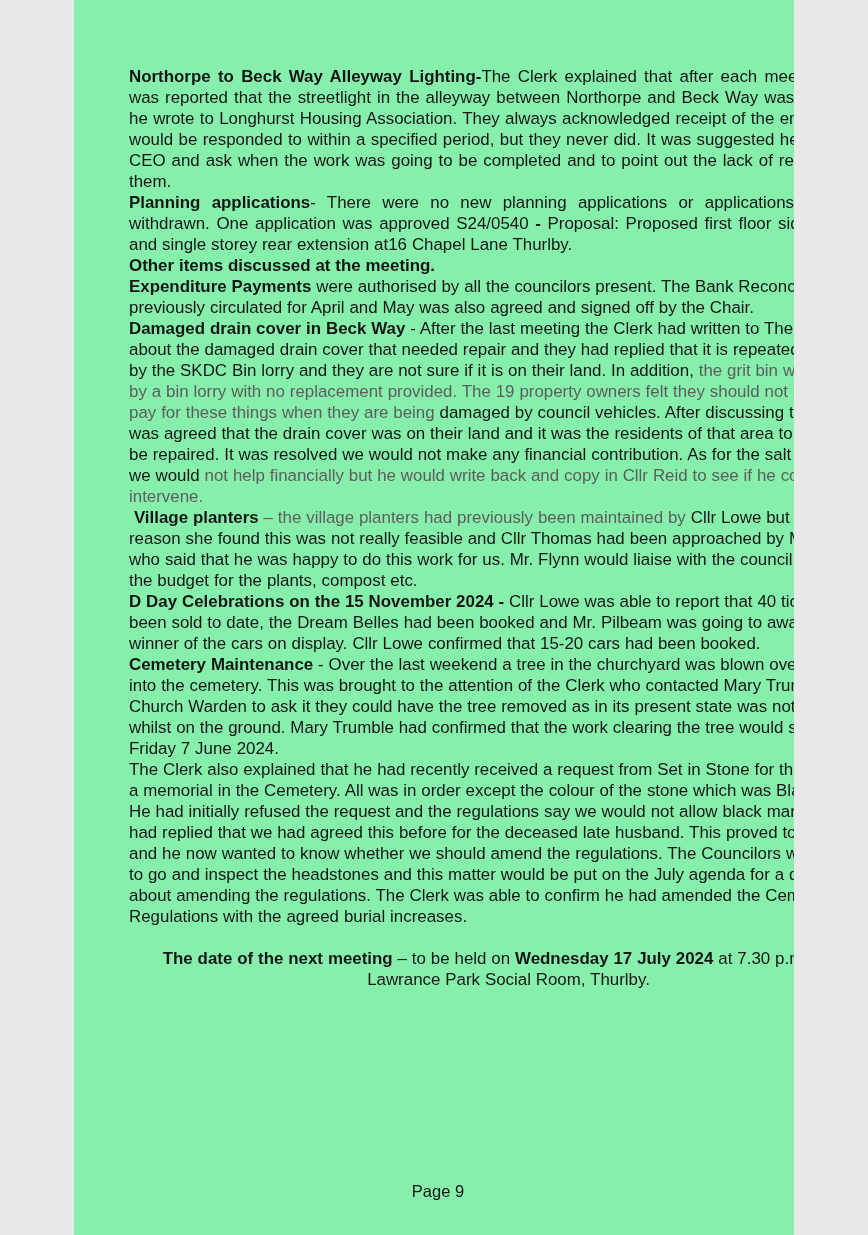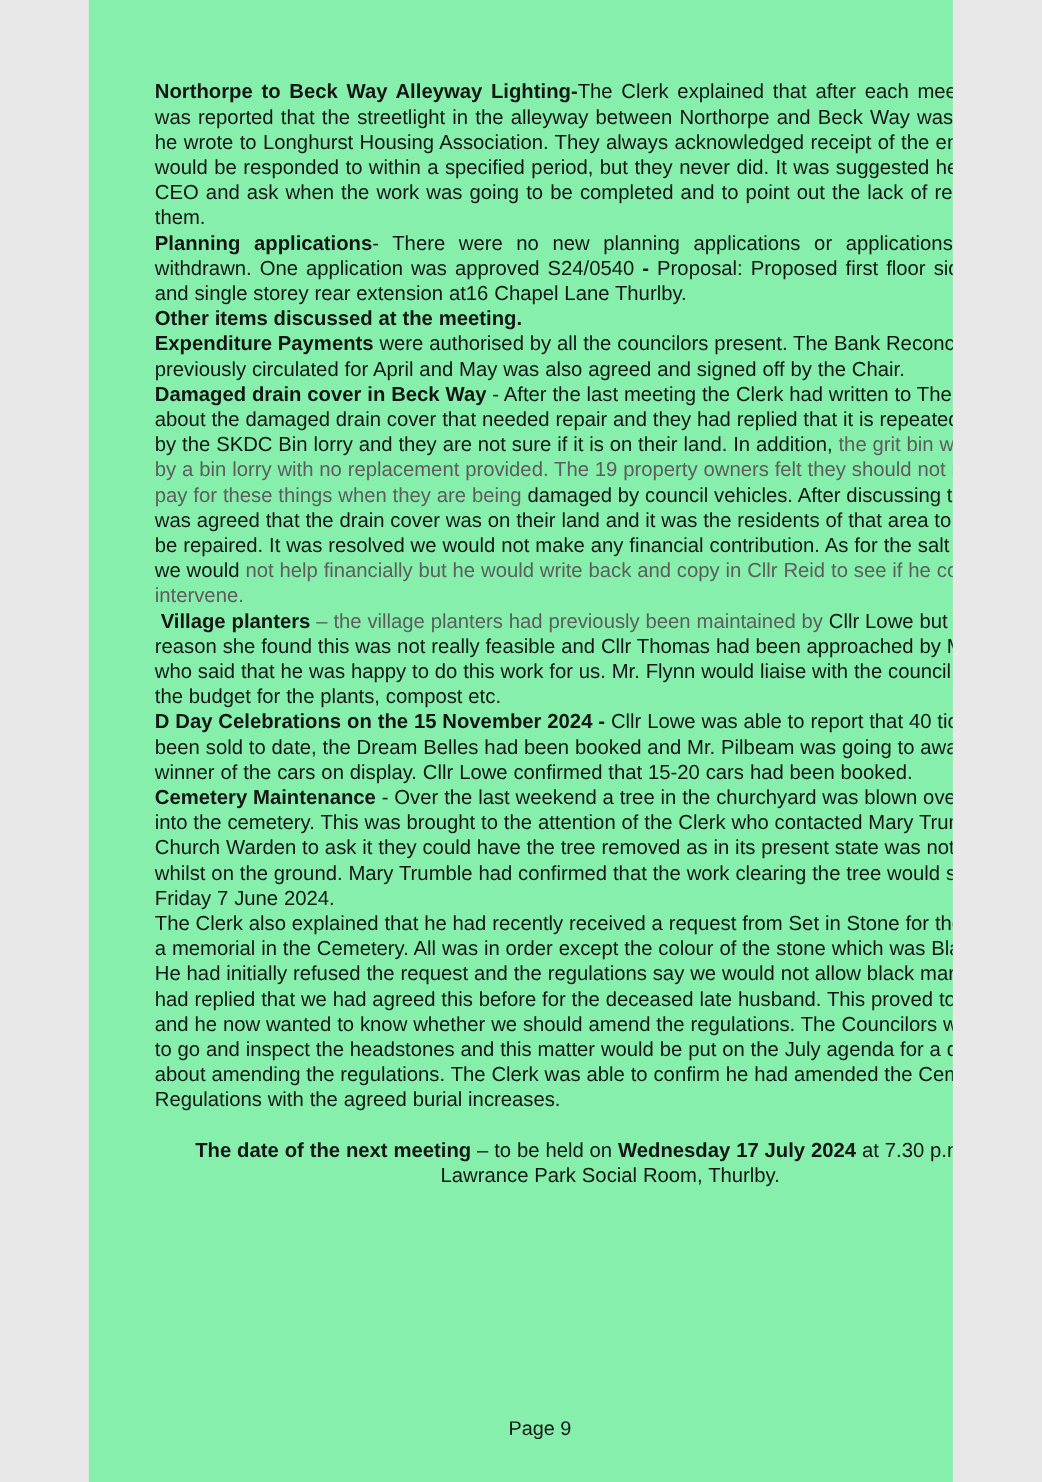--- a/index.html
+++ b/index.html
@@ -32,21 +32,21 @@
   .b { font-weight: bold; }
   .gray { color: #5d5d5d; }
   .sup {
     vertical-align: super;
     font-size: 0.62em;
     line-height: 0;
   }
   .footer {
     position: absolute;
     top: 1182px;
-    left: 16px;
+    left: 4px;
     width: 100%;
     text-align: center;
     font-size: 16.5px;
     color: #161616;
   }
 </style>
 </head>
 <body>
 
 <div class="page">

